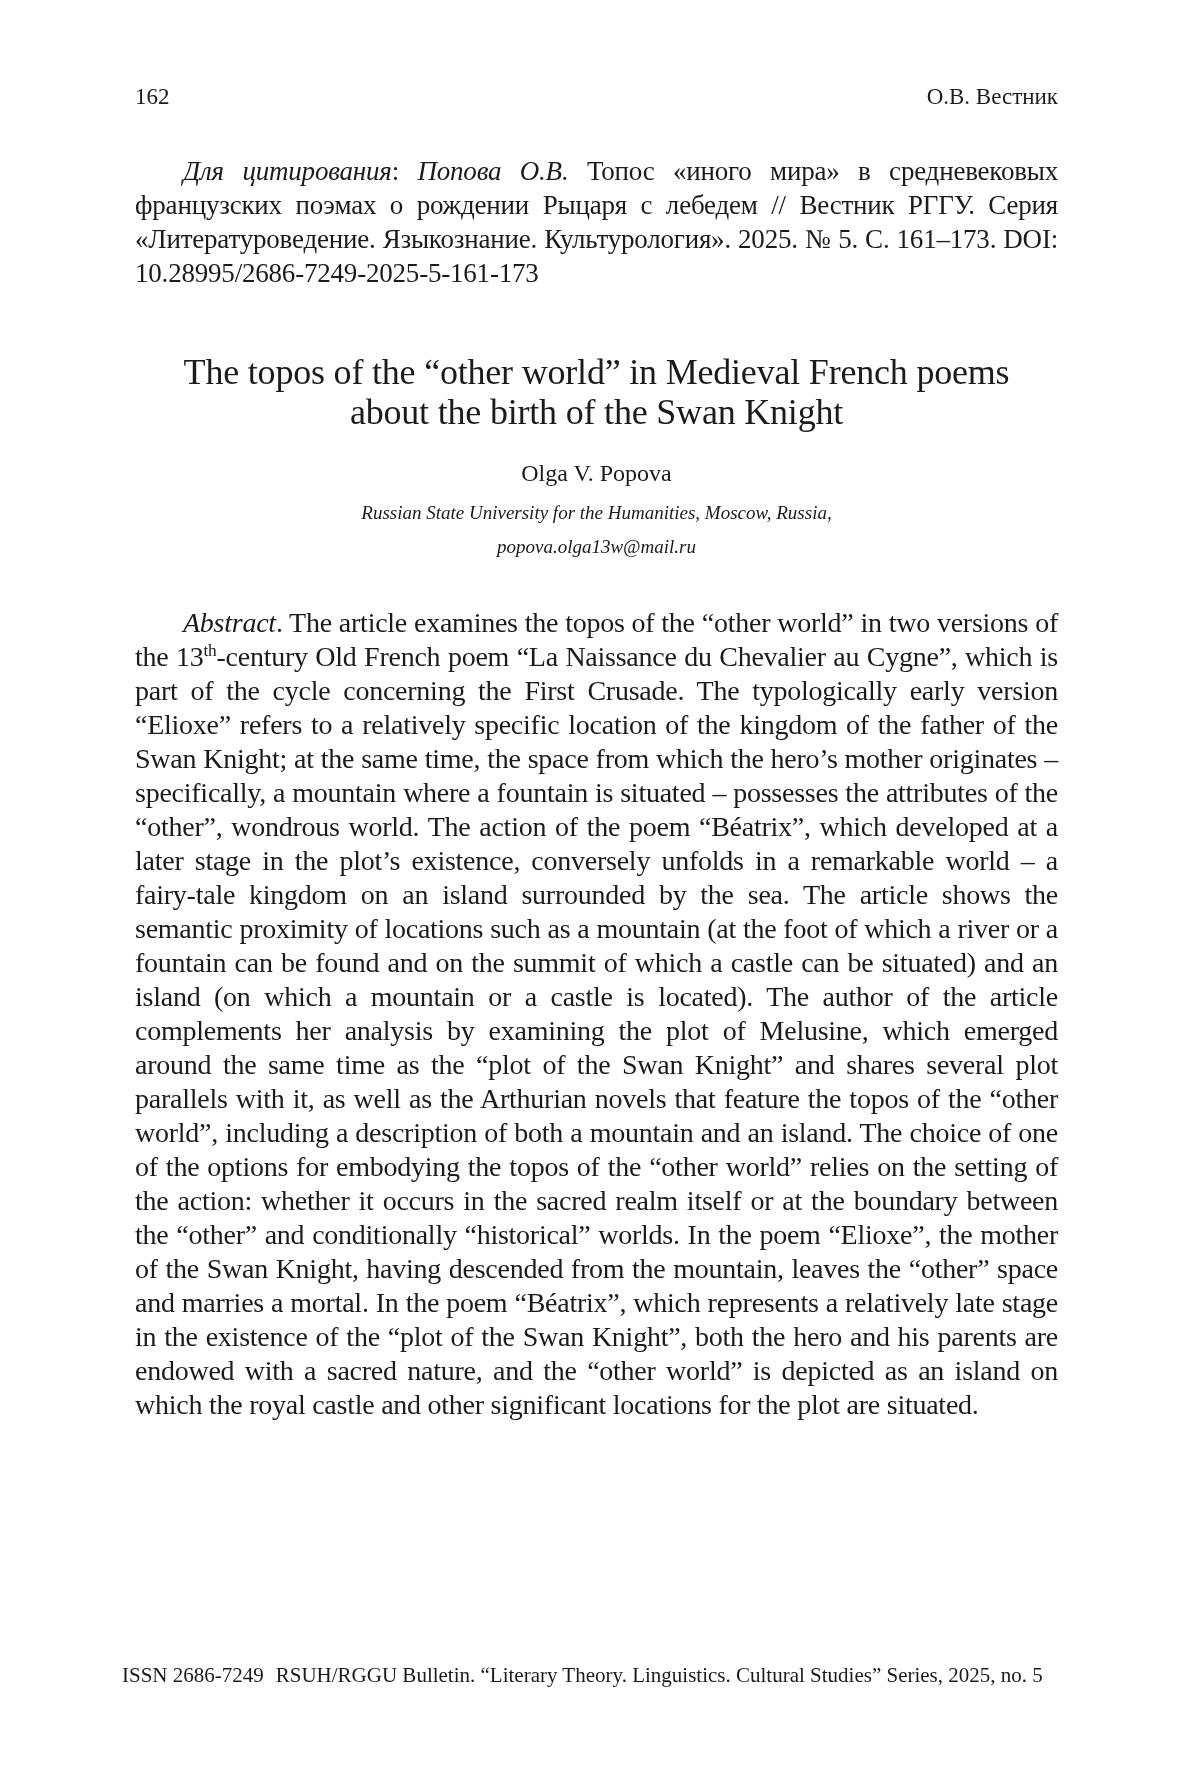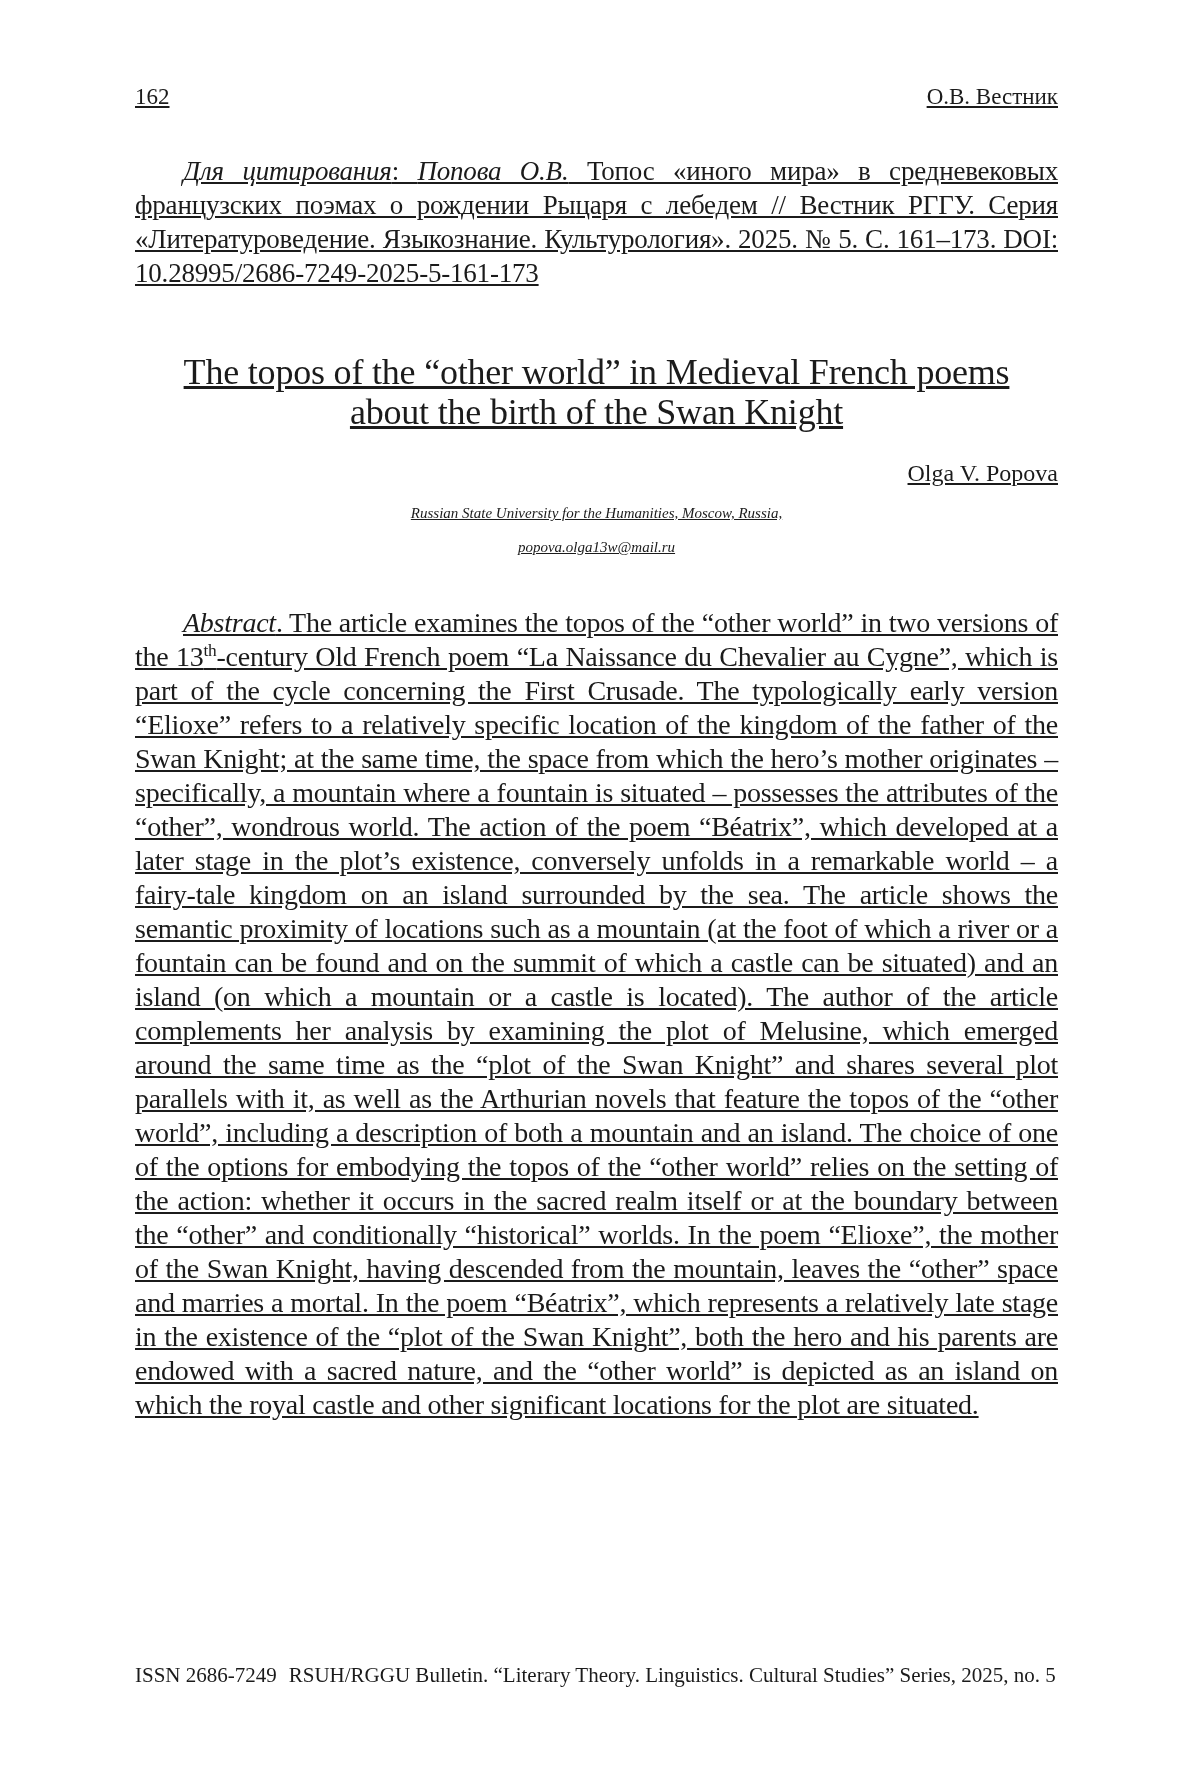--- a/index.html
+++ b/index.html
@@ -16,21 +16,20 @@
     width: 1200px;
     height: 1780px;
     background: #ffffff;
     overflow: hidden;
   }
   .content {
     position: absolute;
     left: 135px;
     top: 0;
     width: 923px;
-    text-decoration: underline;
   }
   .running-header {
     display: flex;
     justify-content: space-between;
     align-items: baseline;
     margin-top: 84px;
     font-size: 23px;
     line-height: 26px;
   }
   .citation {
@@ -43,49 +42,49 @@
   }
   .article-title {
     margin-top: 62px;
     text-align: center;
     font-size: 36px;
     line-height: 40px;
     letter-spacing: -0.2px;
   }
   .article-author {
     margin-top: 26px;
-    text-align: right;
+    text-align: center;
     font-size: 24px;
     line-height: 30px;
   }
   .article-affiliation {
     margin-top: 8px;
     text-align: center;
     font-style: italic;
-    font-size: 15px;
+    font-size: 19px;
     line-height: 34px;
   }
   .abstract, .keywords {
     font-size: 28px;
     line-height: 34px;
     text-align: justify;
     text-indent: 48px;
     letter-spacing: -0.25px;
   }
   .abstract { margin-top: 42px; }
   .keywords { margin-top: 0; }
   .italic { font-style: italic; }
   sup.ord {
     font-size: 0.62em;
     line-height: 0;
     vertical-align: super;
   }
   .page-footer {
     position: absolute;
-    left: 135px;
+    left: 122px;
     top: 1662px;
     width: 923px;
     font-size: 21px;
     line-height: 26px;
     white-space: nowrap;
   }
   .page-footer .issn { margin-right: 12px; }
 </style>
 </head>
 <body>

